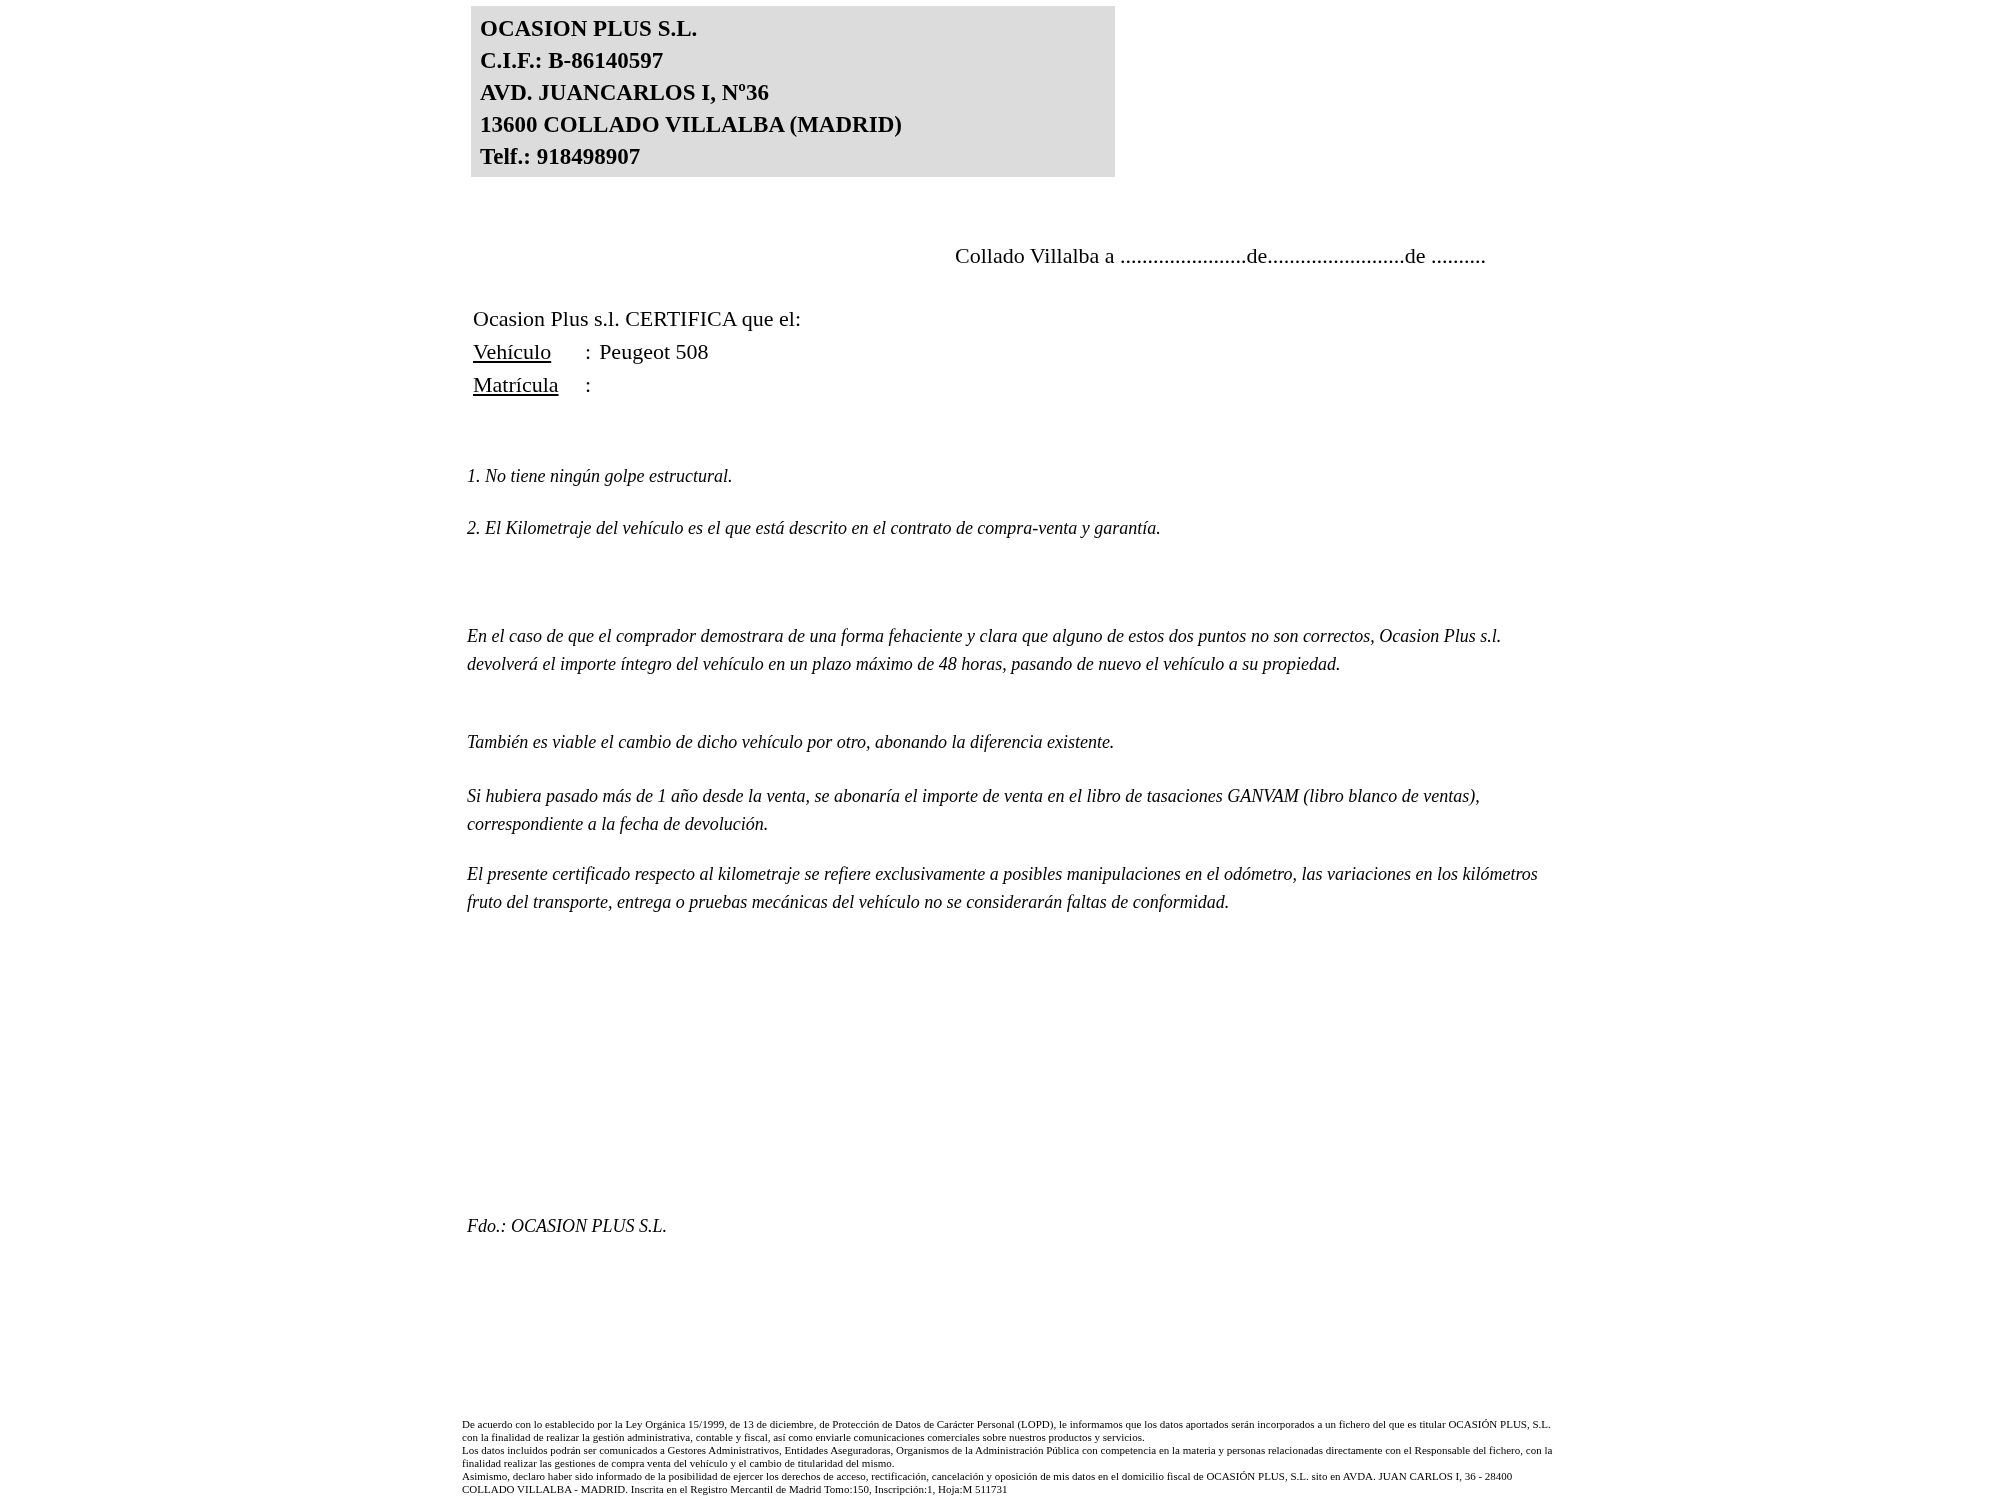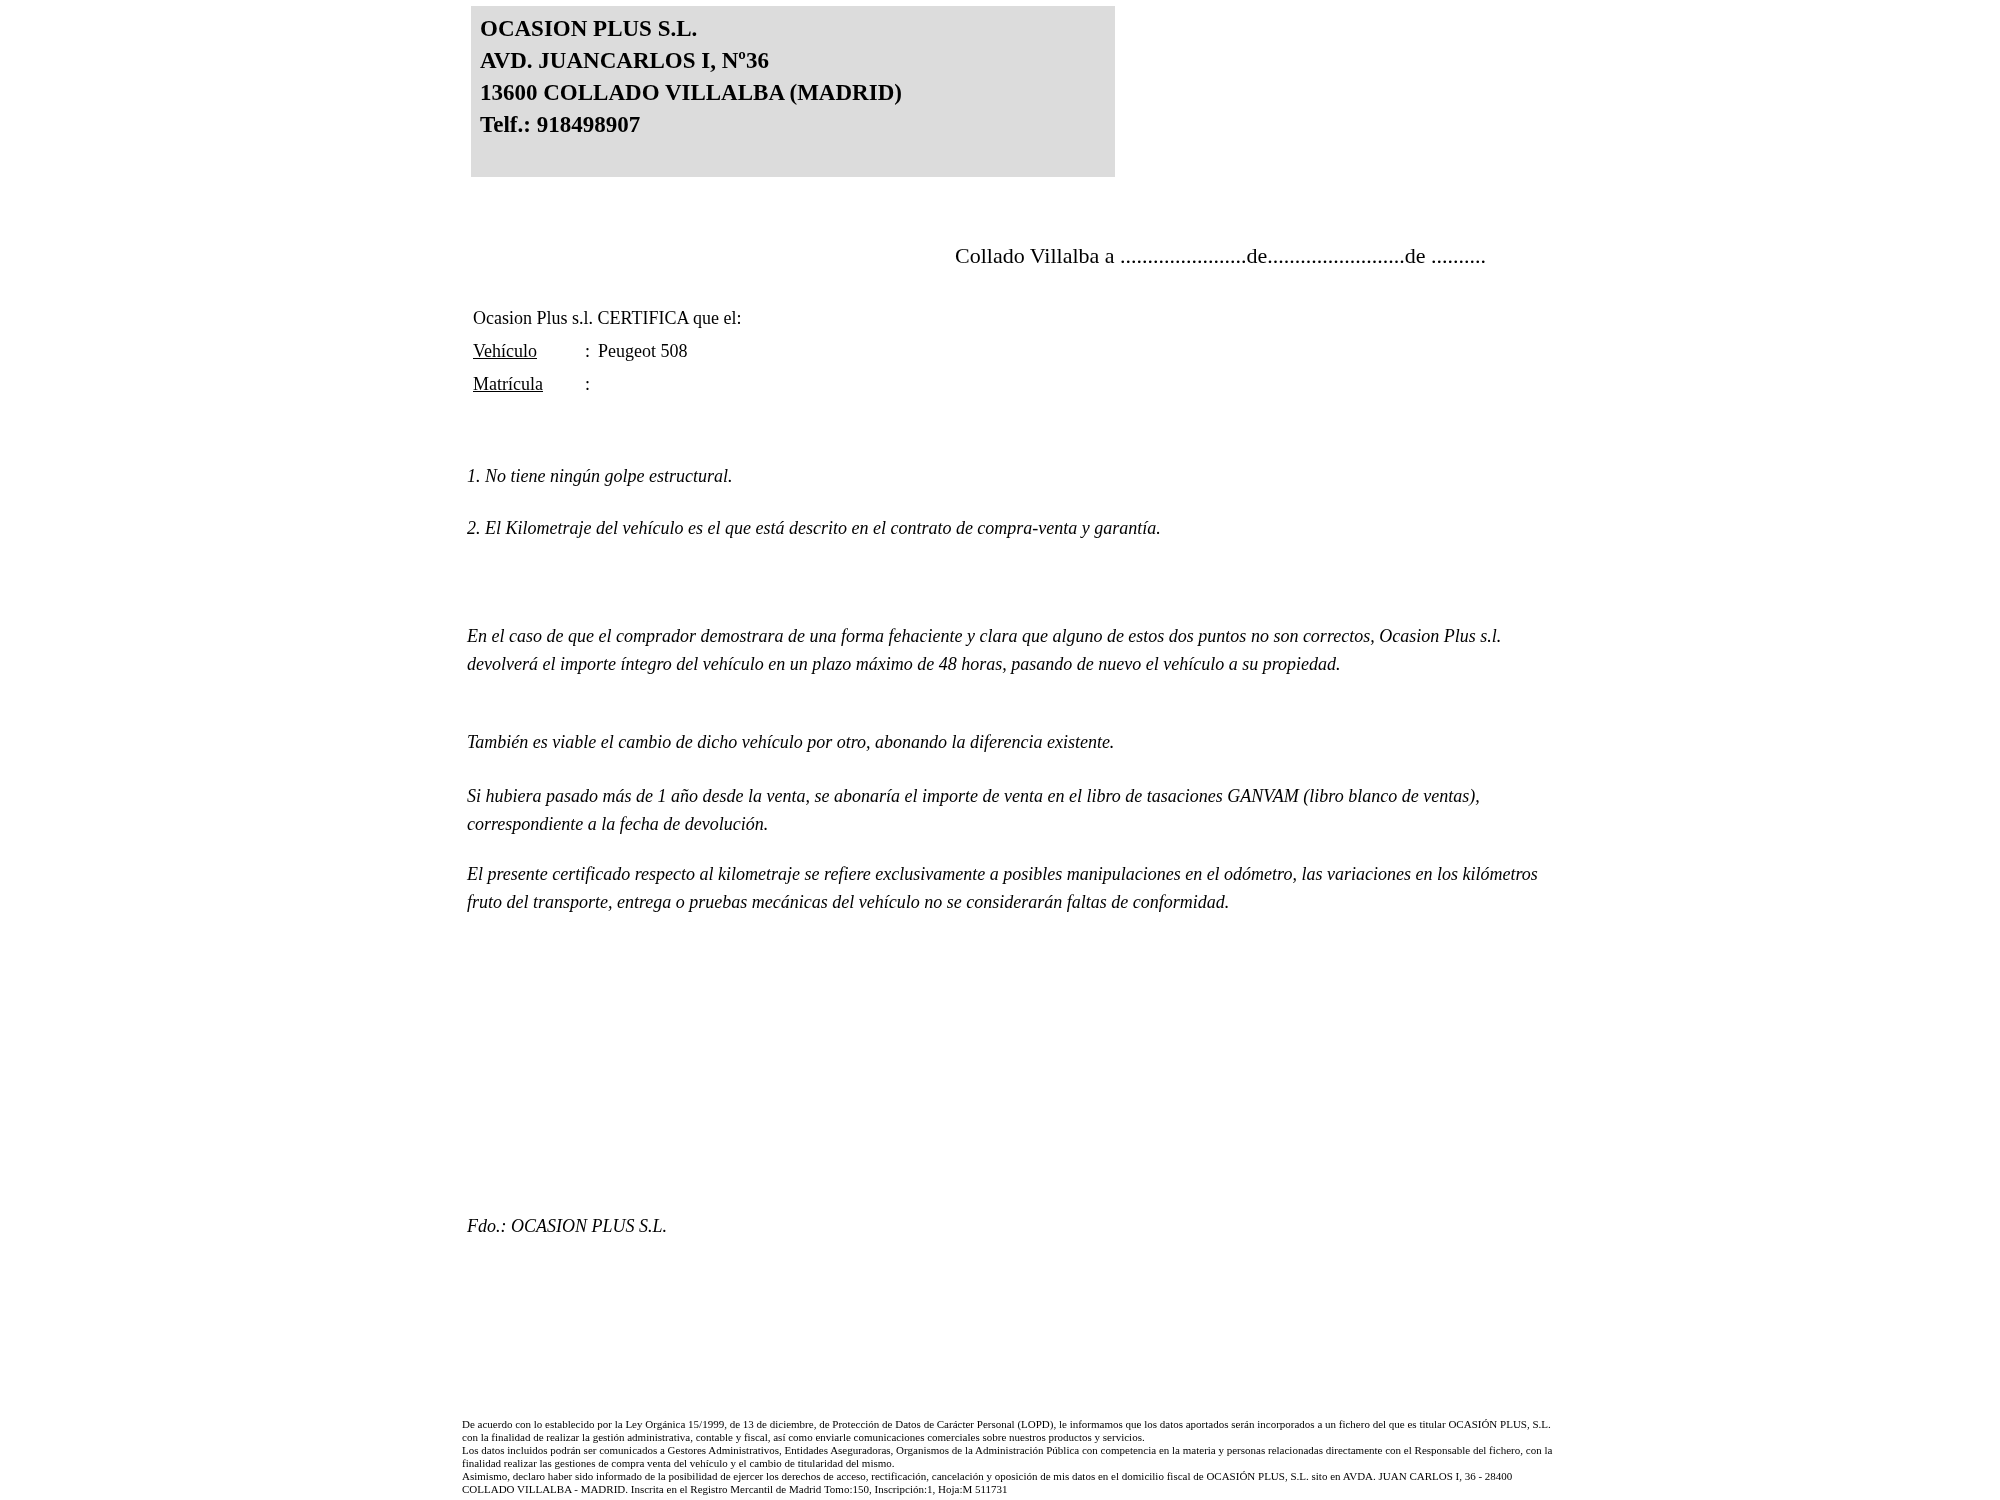--- a/index.html
+++ b/index.html
@@ -34,21 +34,21 @@
     left: 955px;
     top: 243px;
     font-size: 22px;
     white-space: nowrap;
     text-align: center;
   }
   .cert-block {
     position: absolute;
     left: 473px;
     top: 302px;
-    font-size: 18px;
+    font-size: 22px;
     line-height: 33px;
   }
   .cert-line .label {
     display: inline-block;
     width: 112px;
     text-decoration: underline;
   }
   .cert-line .value {
     margin-left: 8px;
   }
@@ -82,20 +82,21 @@
     padding: 0;
   }
 </style>
 </head>
 <body>
 
 <div id="page">
 
   <div class="header-box">
     <div>OCASION PLUS S.L.</div>
+    <div>C.I.F.: B-86140597</div>
     <div>AVD. JUANCARLOS I, Nº36</div>
     <div>13600 COLLADO VILLALBA (MADRID)</div>
     <div>Telf.: 918498907</div>
   </div>
 
   <div class="date-line">Collado Villalba a .......................de.........................de ..........</div>
 
   <div class="cert-block">
     <div class="cert-intro">Ocasion Plus s.l. CERTIFICA que el:</div>
     <div class="cert-line">

